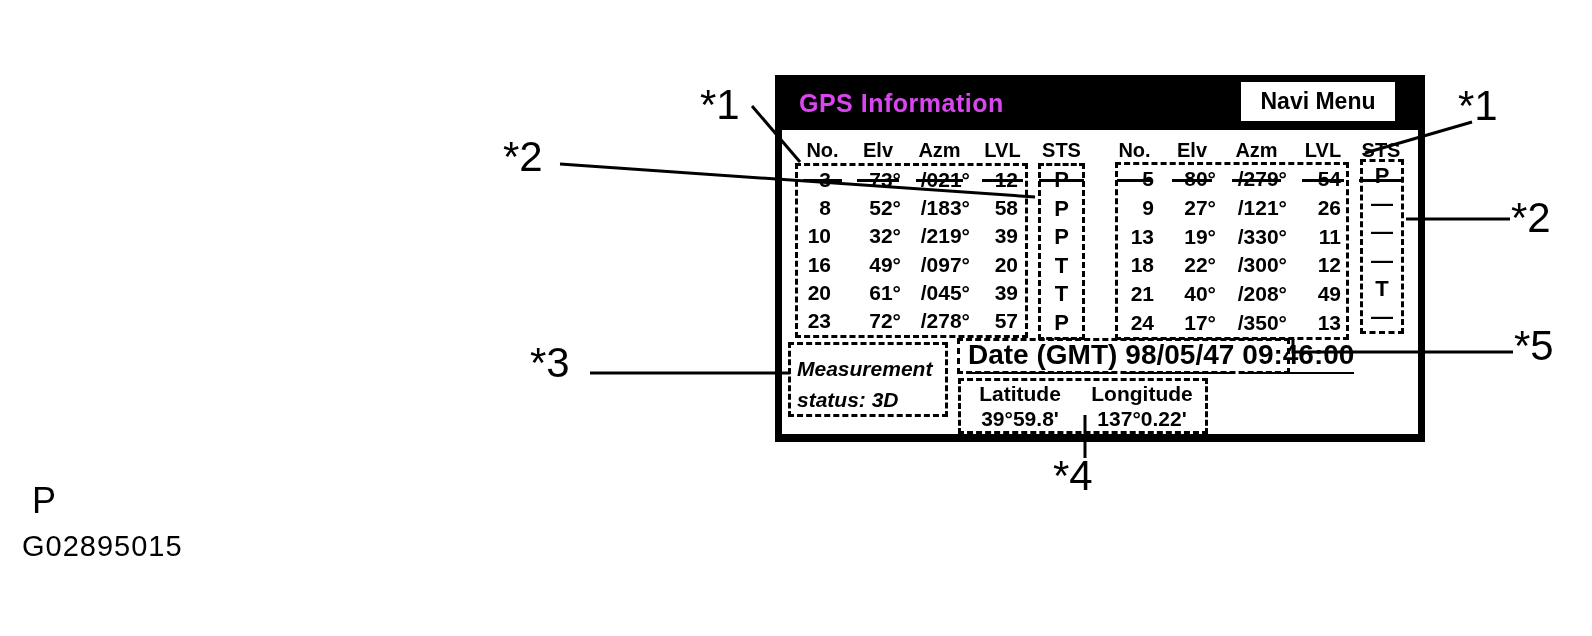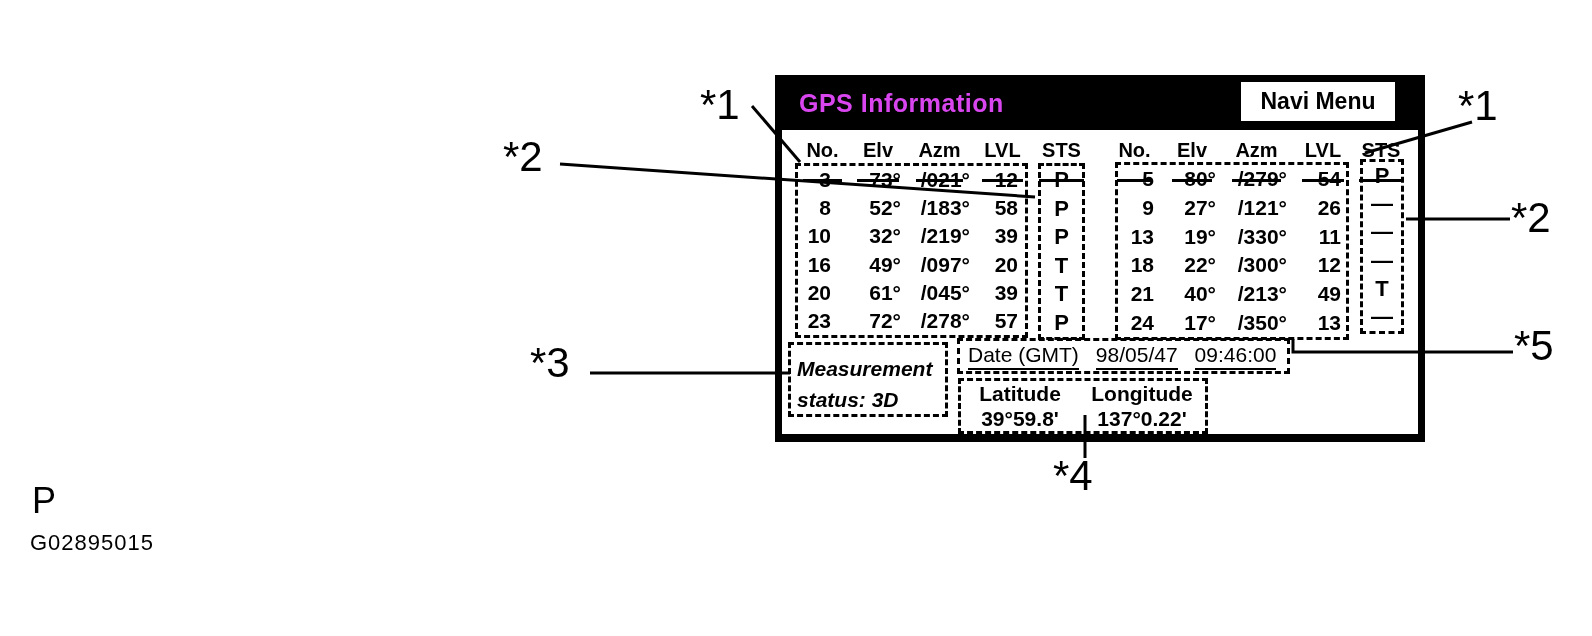--- a/index.html
+++ b/index.html
@@ -22,33 +22,33 @@
 
   .tbl{display:grid;grid-template-rows:repeat(6,1fr);height:100%;}
   .trow{display:grid;align-items:center;font-size:21px;font-weight:bold;white-space:nowrap;}
   .trow span{text-align:right;}
   .lgrid{grid-template-columns:33px 70px 69px 48px;}
   .rgrid{grid-template-columns:36px 62px 71px 54px;}
   .stscol{display:grid;grid-template-rows:repeat(6,1fr);height:100%;}
   .stscol span{display:flex;align-items:center;justify-content:center;font-size:22px;font-weight:bold;}
 
   .meas{padding:8px 6px 0 6px;font-size:21px;font-weight:bold;line-height:31px;white-space:nowrap;}
-  .datebox{display:flex;align-items:center;gap:17px;padding-left:8px;font-size:21px;font-weight:normal;white-space:nowrap;}
+  .datebox{display:flex;align-items:center;gap:8px;padding-left:8px;font-size:28px;font-weight:bold;white-space:nowrap;}
   .datebox span{border-bottom:2px solid #000;padding-bottom:1px;}
   .llgrid{display:grid;grid-template-columns:118px 126px;grid-template-rows:26px 24px;align-items:center;}
   .llgrid .lab{text-align:center;font-size:21px;font-weight:bold;}
   .llgrid .val{text-align:center;font-size:21px;font-weight:bold;}
 
   
   .callout{position:absolute;font-size:42px;line-height:1;color:#000;white-space:nowrap;}
   .leaders{position:absolute;left:0;top:0;width:1592px;height:636px;pointer-events:none;}
 
   
   .page-p{position:absolute;left:32px;top:480px;font-size:36px;}
-  .figure-id{position:absolute;left:30px;top:530px;font-size:22px;letter-spacing:1px;}
+  .figure-id{position:absolute;left:22px;top:530px;font-size:29px;letter-spacing:1px;}
 </style>
 </head>
 <body>
 
 <div class="canvas">
 
   <div class="screen">
     <div class="screen-content"></div>
 
     <div class="screen-title">GPS Information</div>
@@ -140,21 +140,21 @@
         </div>
         <div class="trow rgrid">
           <span>18</span>
             <span>22°</span>
             <span>/300°</span>
             <span>12</span>
         </div>
         <div class="trow rgrid">
           <span>21</span>
             <span>40°</span>
-            <span>/213°</span>
+            <span>/208°</span>
             <span>49</span>
         </div>
         <div class="trow rgrid">
           <span>24</span>
             <span>17°</span>
             <span>/350°</span>
             <span>13</span>
         </div>
       </div>
     </div>

